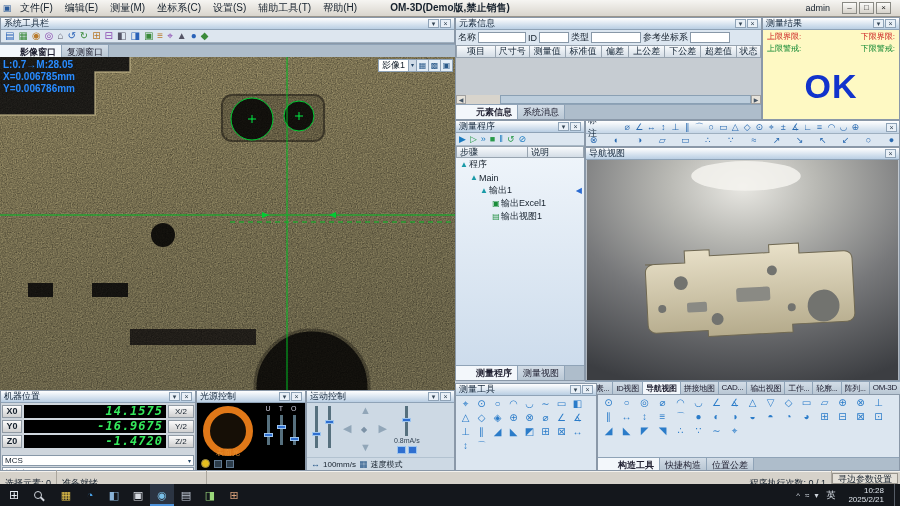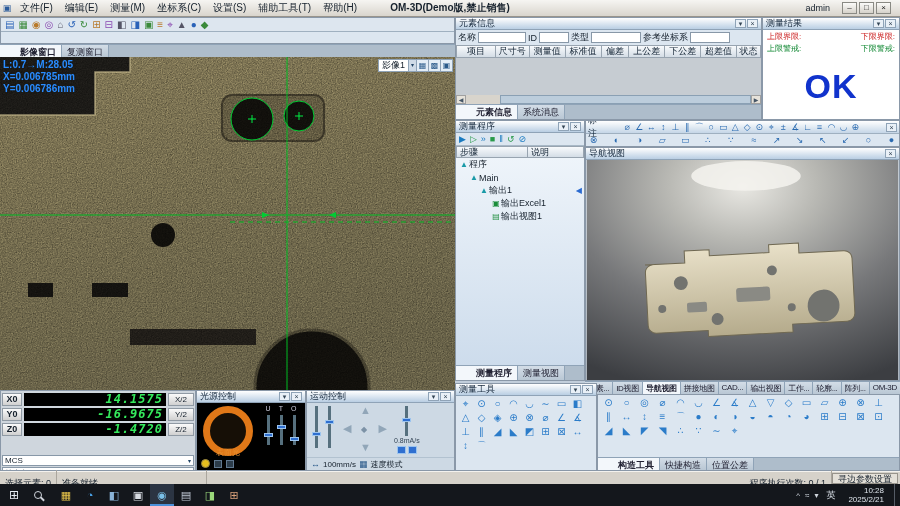--- a/index.html
+++ b/index.html
@@ -108,21 +108,21 @@
 .ind0{padding-left:3px;}.ind1{padding-left:13px;}.ind2{padding-left:23px;}.ind3{padding-left:35px;}
 
 #measure-tools{left:455px;top:383px;width:142px;height:88px;}
 .icon-grid{flex:1;display:flex;flex-wrap:wrap;align-content:flex-start;gap:2px 3px;padding:2px 3px;background:#dce6f0;}
 .blicon{width:13px;height:12px;font-size:10px;line-height:12px;text-align:center;color:#2b7cc9;}
 
 #construct-tools{left:597px;top:394px;width:303px;height:77px;}
 #construct-tools .blicon{width:15px;}
 .ct-tabs{height:13px;}
 
-#results{left:762px;top:17px;width:138px;height:103px;background:#ffffff;}
+#results{left:762px;top:17px;width:138px;height:103px;background:#fef9c3;}
 .rrow{display:flex;justify-content:space-between;padding:1px 4px 0;font-size:8px;}
 .rrow.red span{color:#cc2222;}
 .rrow.green span{color:#118833;}
 .okbox{flex:1;display:flex;align-items:center;justify-content:center;font-size:34px;font-weight:bold;color:#1133cc;letter-spacing:1px;}
 
 #annotation{left:585px;top:120px;width:315px;height:27px;}
 .arow{display:flex;align-items:center;height:13px;padding:0 2px;gap:12px;}
 .atitle{font-size:9px;padding-right:4px;color:#13263a;}
 .aicon{width:12px;text-align:center;font-size:9px;color:#2a6ab0;line-height:12px;}
 
@@ -171,20 +171,26 @@
     <div id="wintitle">OM-3D(Demo版,禁止销售)</div>
     <div id="mb-right">
       <span class="user">admin</span>
       <span class="wbtn mn"></span>
       <span class="wbtn mx"></span>
       <span class="wbtn cl"></span>
     </div>
   </div>
 
   <div id="sys-panel" class="abs panel">
+    <div class="phead">
+      <span>系统工具栏</span>
+      <span class="sp"></span>
+      <span class="pbtn min"></span>
+      <span class="pbtn cls"></span>
+    </div>
     <div id="sys-icons">
         <span class="sicon">▤</span>
         <span class="sicon">▦</span>
         <span class="sicon">◉</span>
         <span class="sicon">◎</span>
         <span class="sicon">⌂</span>
         <span class="sicon">↺</span>
         <span class="sicon">↻</span>
         <span class="sicon">⊞</span>
         <span class="sicon">⊟</span>
@@ -249,20 +255,26 @@
           <span class="cbtn">▦</span>
           <span class="cbtn">▩</span>
           <span class="cbtn">▣</span>
         </span>
     </div>
   </div>
 
   <div id="bl" class="abs">
 
     <div id="machine" class="panel">
+      <div class="phead">
+        <span>机器位置</span>
+        <span class="sp"></span>
+        <span class="pbtn min"></span>
+        <span class="pbtn cls"></span>
+      </div>
       <div class="mrows">
         <div>
             <div class="mrow">
             <span class="axname">X0</span>
             <span class="lcd">14.1575</span>
             <span class="halfbtn">X/2</span>
           </div>
             <div class="mrow">
             <span class="axname">Y0</span>
             <span class="lcd">-16.9675</span>

